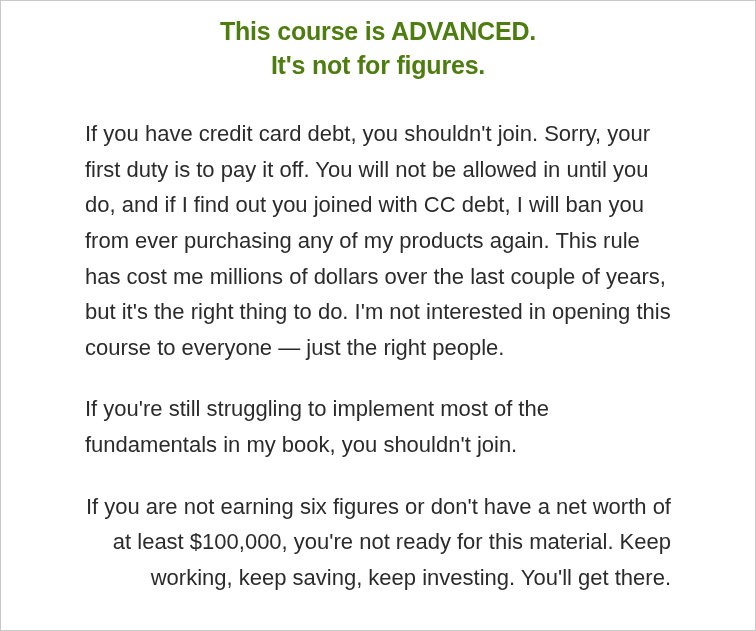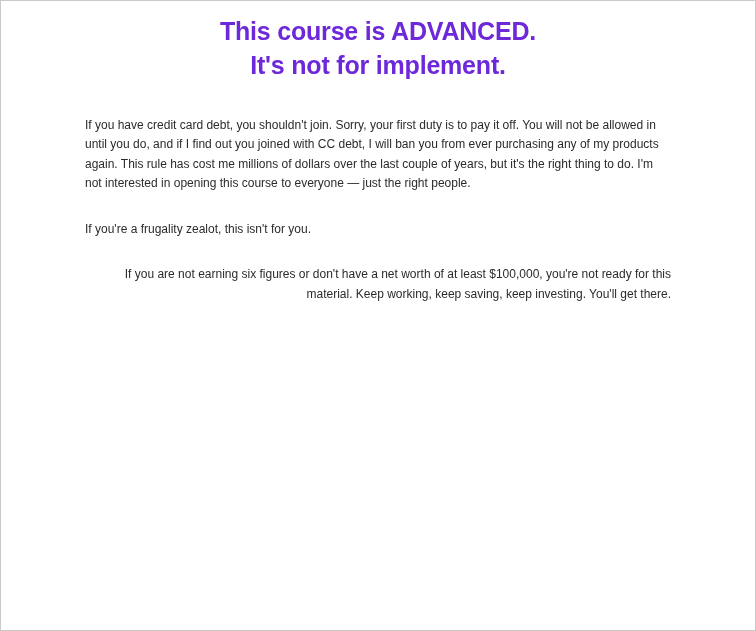--- a/index.html
+++ b/index.html
@@ -18,52 +18,52 @@
     background: #ffffff;
     border: 1px solid #c9c9c9;
     overflow: hidden;
     position: relative;
   }
   .heading {
     text-align: center;
     font-size: 25px;
     font-weight: bold;
     letter-spacing: -0.2px;
-    color: #6d28d9;
+    color: #4d7c0f;
     padding-top: 13px;
     line-height: 1.36;
   }
   .heading .line {
     display: block;
   }
   .body-copy {
     margin: 0 auto;
     padding-top: 34px;
     width: 586px;
-    font-size: 12px;
+    font-size: 22px;
     line-height: 1.62;
     color: #2b2b2b;
   }
   .body-copy p {
     margin: 0 0 26px 0;
   }
   .body-copy p:last-child {
     margin-bottom: 0;
     text-align: right;
   }
 </style>
 </head>
 <body>
 
 <div class="page">
 
   <div class="heading">
     <span class="line">This course is ADVANCED.</span>
-    <span class="line">It's not for implement.</span>
+    <span class="line">It's not for figures.</span>
   </div>
 
   <div class="body-copy">
     <p>If you have credit card debt, you shouldn't join. Sorry, your first duty is to pay it off. You will not be allowed in until you do, and if I find out you joined with CC debt, I will ban you from ever purchasing any of my products again. This rule has cost me millions of dollars over the last couple of years, but it's the right thing to do. I'm not interested in opening this course to everyone — just the right people.</p>
-    <p>If you're a frugality zealot, this isn't for you.</p>
+    <p>If you're still struggling to implement most of the fundamentals in my book, you shouldn't join.</p>
     <p>If you are not earning six figures or don't have a net worth of at least $100,000, you're not ready for this material. Keep working, keep saving, keep investing. You'll get there.</p>
   </div>
 
 </div>
 
 </body></html>

